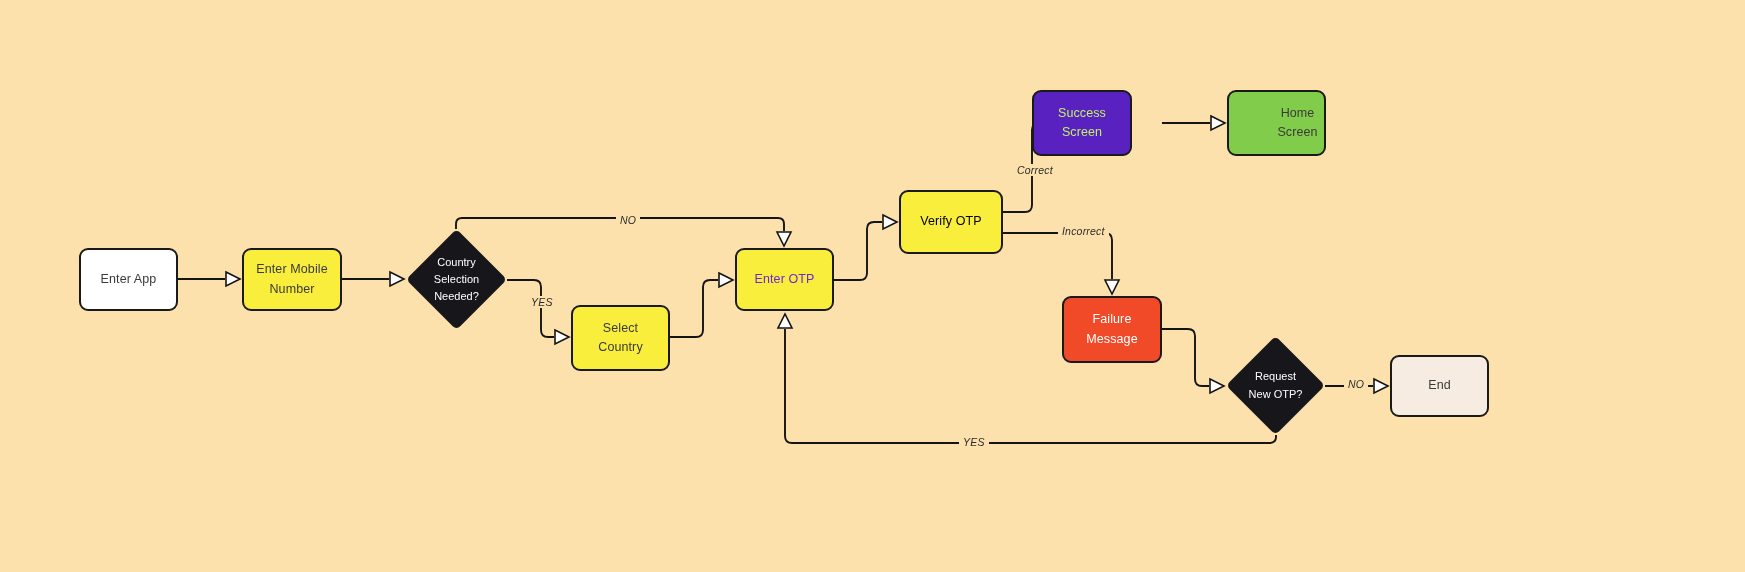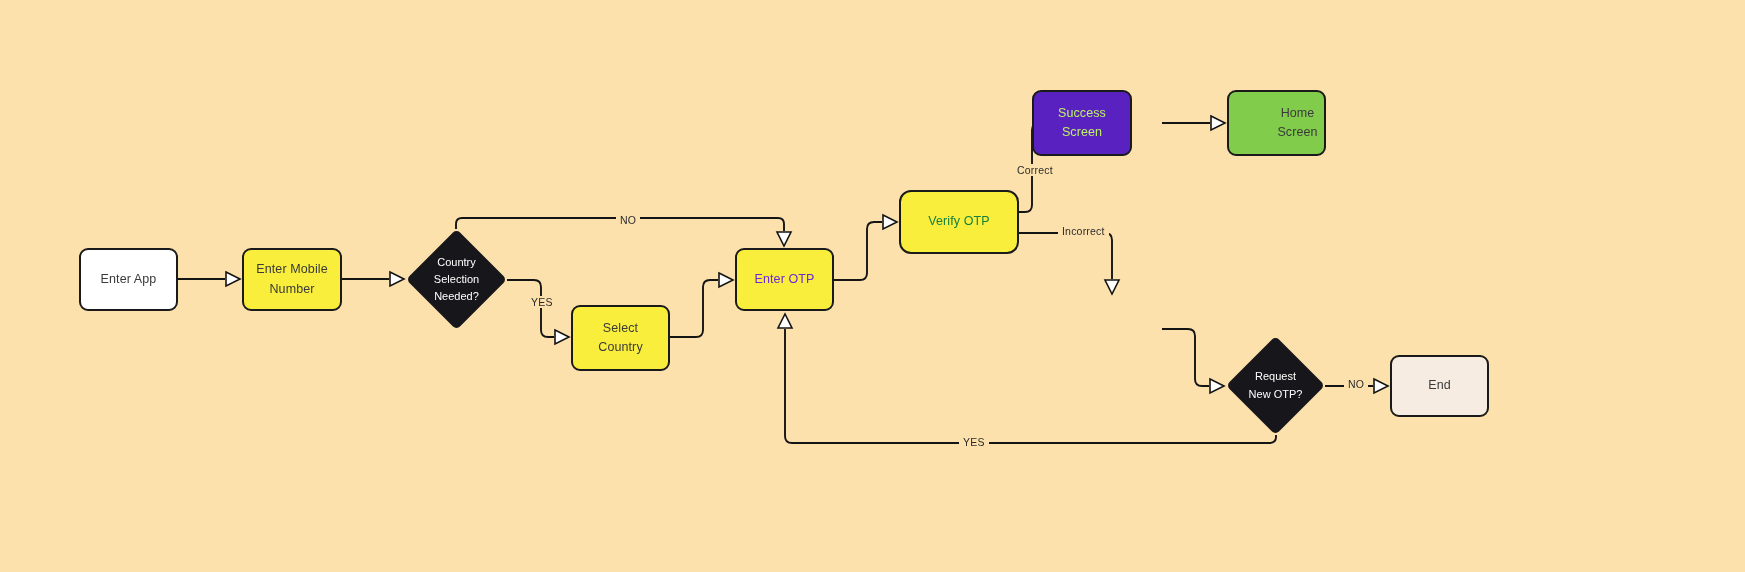--- a/index.html
+++ b/index.html
@@ -77,20 +77,21 @@
   }
   .edge-label {
     position: absolute;
     font-size: 10.5px;
     color: #2b2b2b;
     background: #fde1ad;
     padding: 0 4px;
     white-space: nowrap;
     z-index: 4;
     letter-spacing: 0.2px;
+    font-style: italic;
   }
   svg path.link {
     fill: none;
     stroke: #141414;
     stroke-width: 1.9;
     stroke-linejoin: round;
     stroke-linecap: butt;
   }
   svg polygon.arrow {
     fill: #ffffff;
@@ -184,32 +185,35 @@
   </div>
 
   <div class="node" style="left:571px; top:305px; width:99px; height:66px; background:#f9ee3c; color:#3a3a3a;">
     <span class="lbl">Select Country</span>
   </div>
 
   <div class="node" style="left:735px; top:248px; width:99px; height:63px; background:#f9ee3c; color:#6d28d9;">
     <span class="lbl">Enter OTP</span>
   </div>
 
-  <div class="node" style="left:899px; top:190px; width:120px; height:64px; background:#f9ee3c; color:#15803d;border-radius:12px;">
+  <div class="node" style="left:899px; top:190px; width:104px; height:64px; background:#f9ee3c; color:#000000;">
     <span class="lbl">Verify OTP</span>
   </div>
 
   <div class="node" style="left:1032px; top:90px; width:100px; height:66px; background:#5821c0; color:#bef264;">
     <span class="lbl">Success Screen</span>
   </div>
 
   <div class="node" style="left:1227px; top:90px; width:99px; height:66px; background:#82cc4c; color:#3a3a3a;padding-left:42px;">
     <span class="lbl">Home Screen</span>
   </div>
 
+  <div class="node" style="left:1062px; top:296px; width:100px; height:67px; background:#f04a28; color:#ffffff;">
+    <span class="lbl">Failure Message</span>
+  </div>
 
   <div class="diamond" style="left:1226px; top:336px; width:99px; height:99px;">
     <div class="shape"></div>
     <div class="lbl">Request
 New OTP?</div>
   </div>
 
   <div class="node" style="left:1390px; top:355px; width:99px; height:62px; background:#f6ece1; color:#3a3a3a;">
     <span class="lbl">End</span>
   </div>

